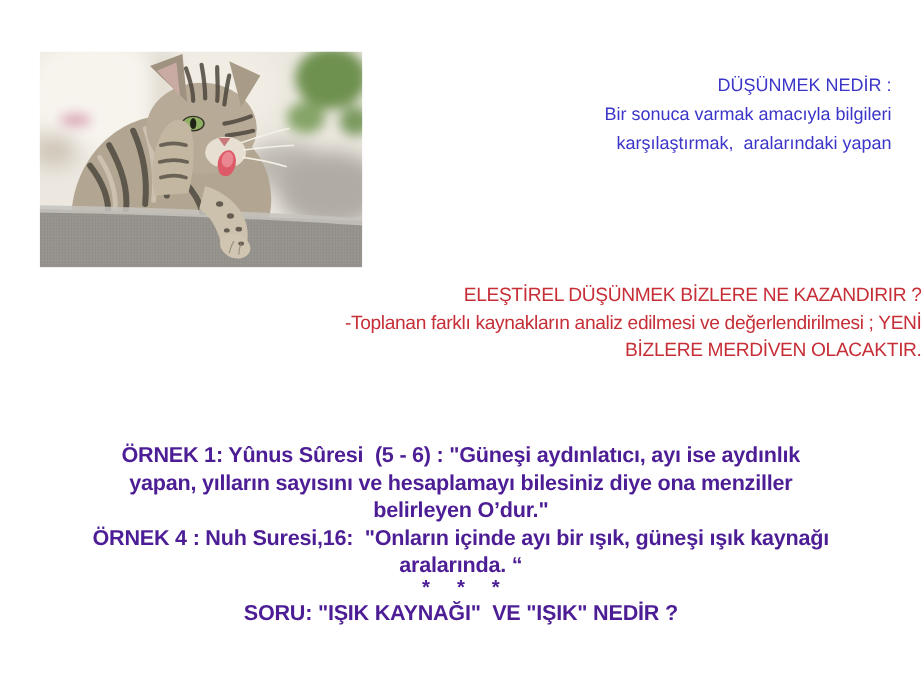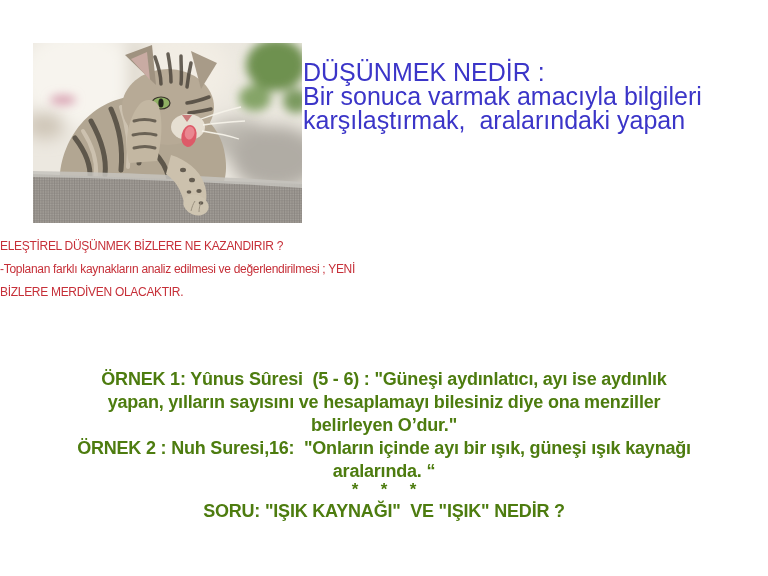--- a/index.html
+++ b/index.html
@@ -17,35 +17,35 @@
     width: 269px; height: 180px;
     margin: 0; overflow: hidden;
   }
   .photo svg { display: block; width: 100%; height: 100%; }
 
   .line { white-space: pre; }
 
   .blue-block {
     position: absolute; left: 303px; top: 60px; width: 440px;
     color: #3b35c8;
-    font-size: 25px; line-height: 24px;
-    text-align: left;
+    font-size: 15px; line-height: 24px;
+    text-align: right;
   }
 
   .red-block {
     position: absolute; left: 0; top: 235px; width: 768px;
     color: #c62f38;
-    font-size: 12px; line-height: 23px;
-    text-align: left;
+    font-size: 16px; line-height: 23px;
+    text-align: right;
     letter-spacing: -0.3px;
   }
 
   .black-block {
     position: absolute; left: 0; top: 368px; width: 768px;
-    color: #4d7c0f;
+    color: #4c1d95;
     font-weight: bold;
     font-size: 18px; line-height: 23px;
     text-align: center;
     letter-spacing: -0.2px;
   }
   .black-block .separator {
     line-height: 14px; font-size: 17px;
     white-space: pre;
   }
   .black-block .question { margin-top: 3px; }
@@ -172,19 +172,19 @@
   <section class="red-block">
     <div class="line">ELEŞTİREL DÜŞÜNMEK BİZLERE NE KAZANDIRIR ?</div>
     <div class="line">-Toplanan farklı kaynakların analiz edilmesi ve değerlendirilmesi ; YENİ</div>
     <div class="line">BİZLERE MERDİVEN OLACAKTIR.</div>
   </section>
 
   <section class="black-block">
     <div class="line">ÖRNEK 1: Yûnus Sûresi  (5 - 6) : "Güneşi aydınlatıcı, ayı ise aydınlık</div>
     <div class="line">yapan, yılların sayısını ve hesaplamayı bilesiniz diye ona menziller</div>
     <div class="line">belirleyen O’dur."</div>
-    <div class="line">ÖRNEK 2 : Nuh Suresi,16:  "Onların içinde ayı bir ışık, güneşi ışık kaynağı</div>
+    <div class="line">ÖRNEK 4 : Nuh Suresi,16:  "Onların içinde ayı bir ışık, güneşi ışık kaynağı</div>
     <div class="line">aralarında. “</div>
     <div class="separator">*     *     *</div>
     <div class="line question">SORU: "IŞIK KAYNAĞI"  VE "IŞIK" NEDİR ?</div>
   </section>
 
 </div>
 
 </body></html>

